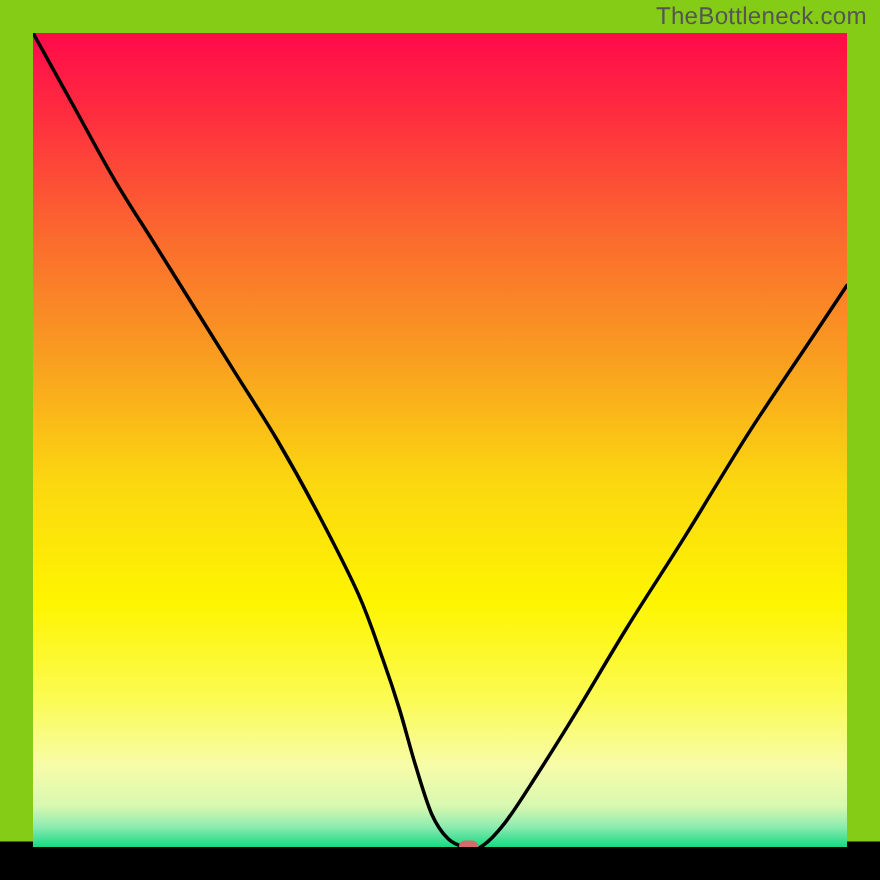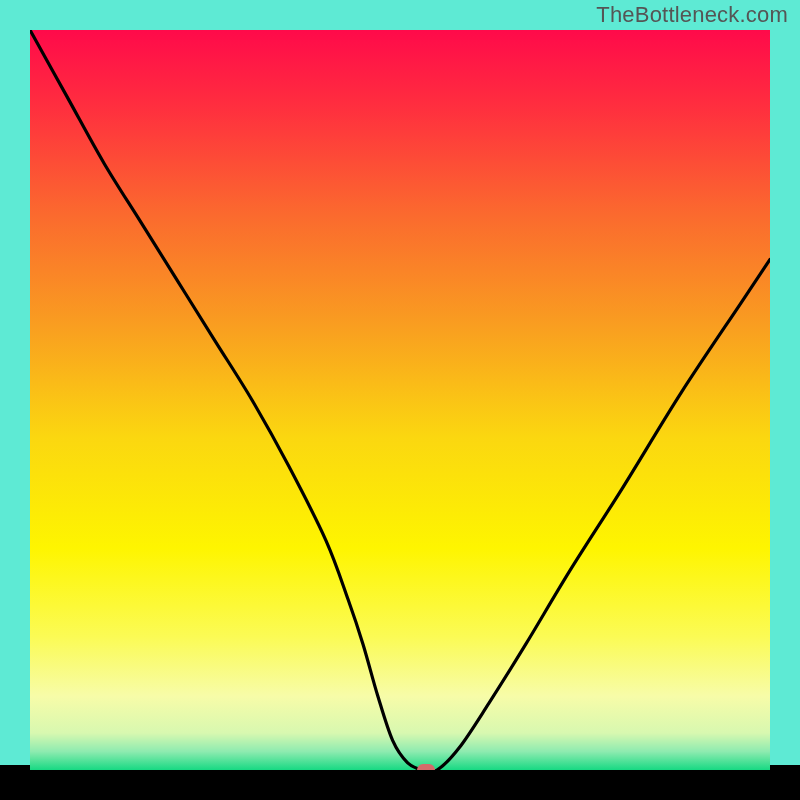--- a/index.html
+++ b/index.html
@@ -8,21 +8,21 @@
     width: 800px;
     height: 800px;
     overflow: hidden;
     background: #000;
     font-family: Arial, Helvetica, sans-serif;
   }
   .frame {
     position: relative;
     width: 800px;
     height: 765px;
-    background: #5eead4;
+    background: #84cc16;
   }
   .watermark {
     position: absolute;
     top: 2px;
     right: 12px;
     color: #555;
     font-size: 22px;
     font-weight: 500;
     letter-spacing: 0.2px;
     z-index: 5;

